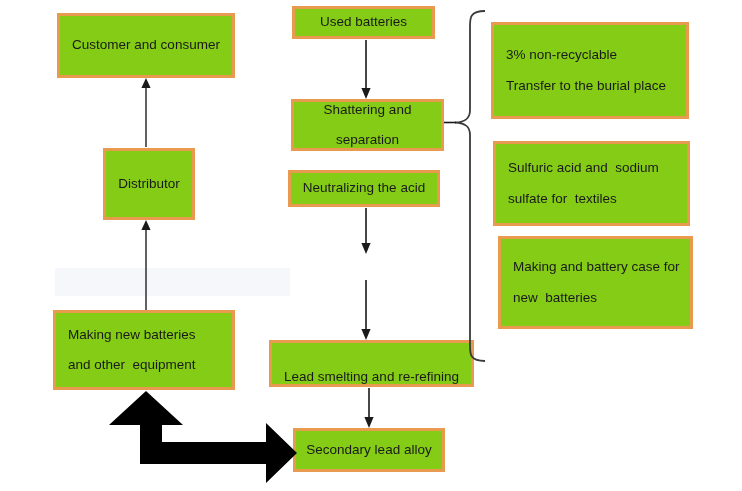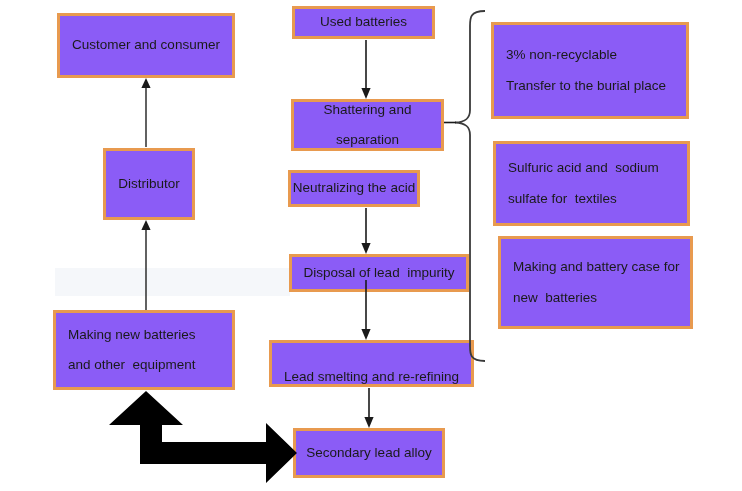--- a/index.html
+++ b/index.html
@@ -12,21 +12,21 @@
     width: 742px;
     height: 491px;
     background: #ffffff;
     font-family: "Liberation Sans", sans-serif;
     overflow: hidden;
   }
   .node {
     position: absolute;
     box-sizing: border-box;
     border: 3px solid #E89A4F;
-    background: #8b5cf6;
+    background: #84cc16;
     color: #1a1a1a;
     font-size: 13.5px;
     line-height: 1.05;
     display: flex;
     flex-direction: column;
     justify-content: center;
   }
   .node .tline {
     display: block;
     white-space: pre;
@@ -82,33 +82,30 @@
 
   <div class="node center" style="left:292px; top:6px; width:143px; height:33px;">
     <span class="tline">Used batteries</span>
   </div>
 
   <div class="node center two" style="left:291px; top:99px; width:153px; height:52px;">
     <span class="tline">Shattering and</span>
     <span class="tline">separation</span>
   </div>
 
-  <div class="node center" style="left:288px; top:170px; width:132px; height:37px;">
+  <div class="node center" style="left:288px; top:170px; width:152px; height:37px;">
     <span class="tline">Neutralizing the acid</span>
   </div>
 
-  <div class="node center" style="left:289px; top:254px; width:180px; height:38px;">
-    <span class="tline">Disposal of lead  impurity</span>
-  </div>
 
   <div class="node center" style="left:269px; top:340px; width:205px; height:47px;justify-content:flex-end;">
     <span class="tline">Lead smelting and re-refining</span>
   </div>
 
-  <div class="node center" style="left:293px; top:428px; width:152px; height:50px;">
+  <div class="node center" style="left:293px; top:428px; width:152px; height:44px;">
     <span class="tline">Secondary lead alloy</span>
   </div>
 
   <div class="node left two" style="left:491px; top:22px; width:198px; height:97px;">
     <span class="tline">3% non-recyclable</span>
     <span class="tline">Transfer to the burial place</span>
   </div>
 
   <div class="node left two" style="left:493px; top:141px; width:197px; height:85px;">
     <span class="tline">Sulfuric acid and  sodium</span>

